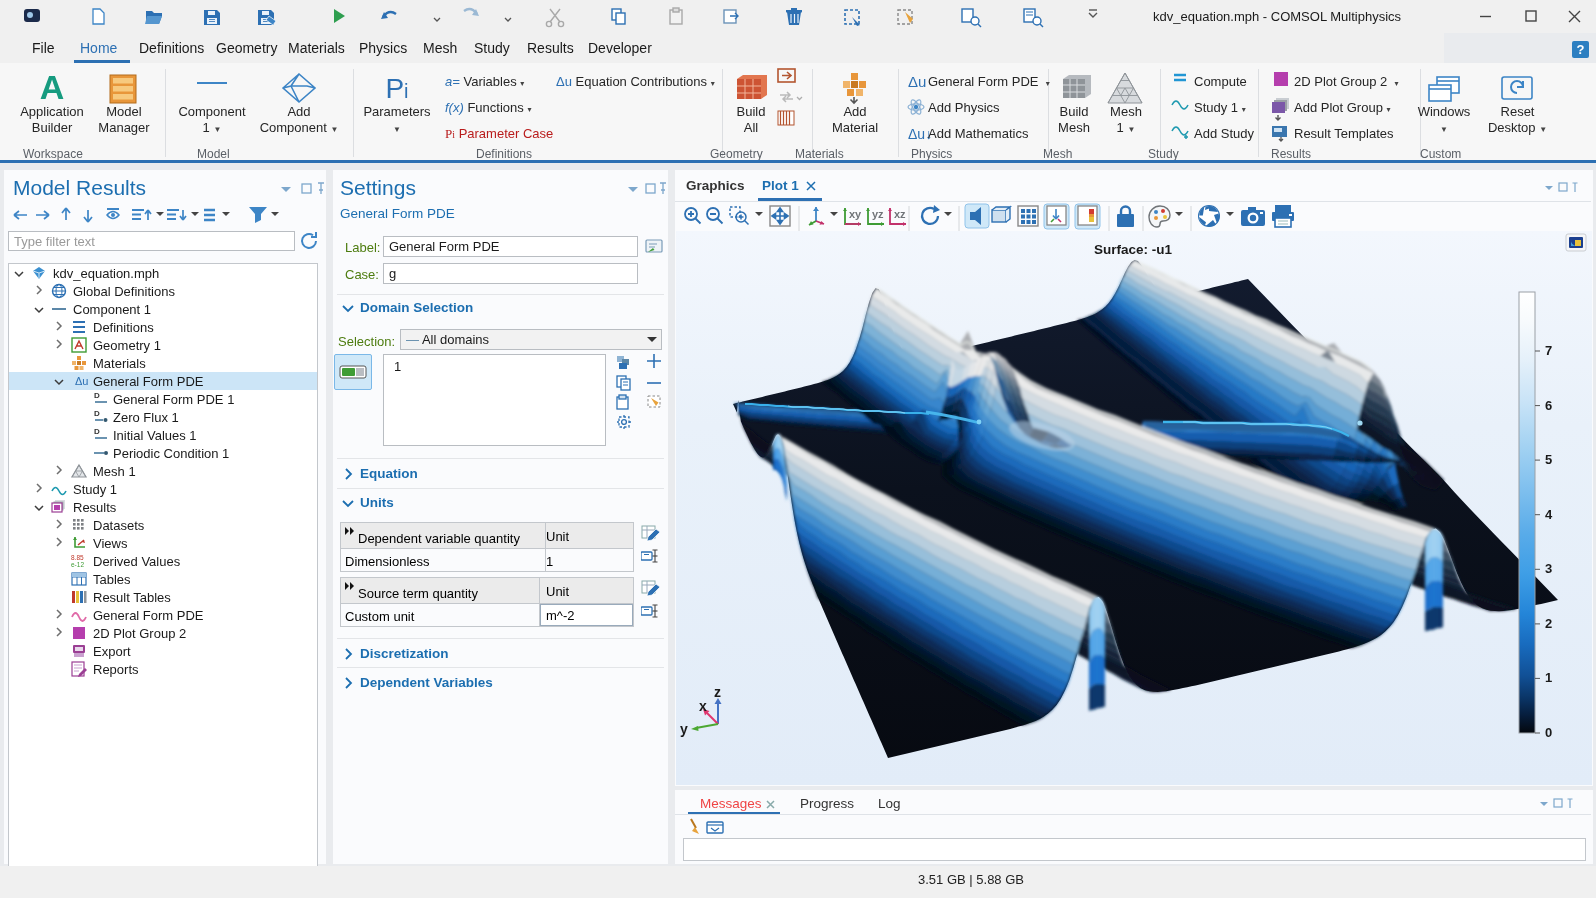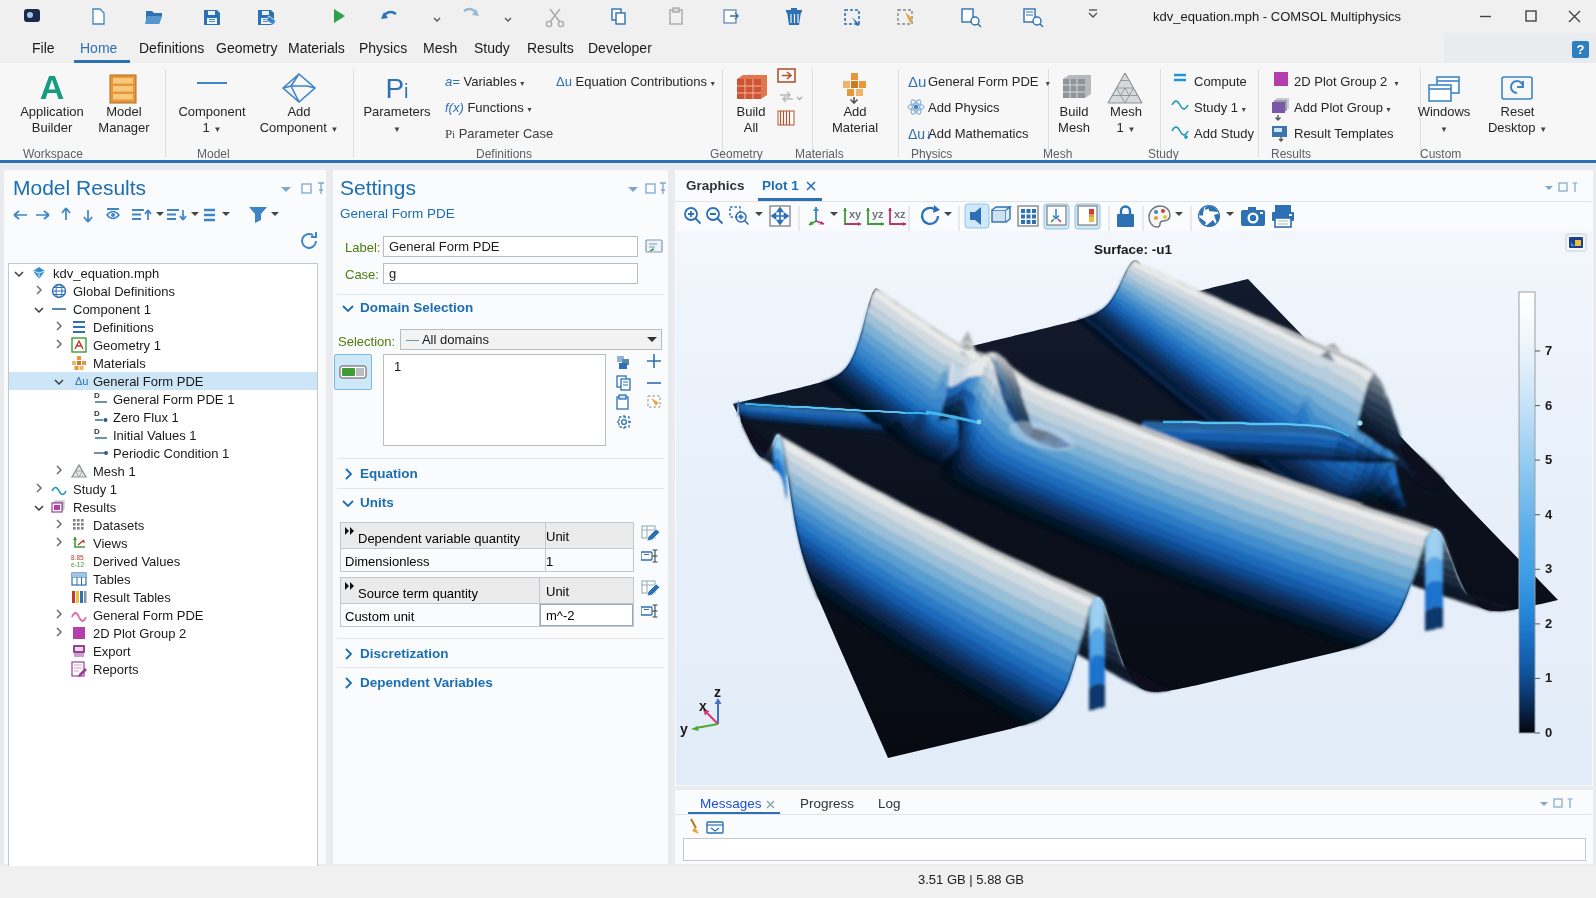--- a/index.html
+++ b/index.html
@@ -12,21 +12,21 @@
 #menubar { position:absolute; left:0; top:33px; width:1444px; height:30px; background:#f0f0f0; }
 #menubar .mi { position:absolute; top:7px; font-size:14px; color:#1a1a1a; }
 #menubar .mi.active { color:#2d70b3; }
 #menubar .underline { position:absolute; left:161px; top:27px; width:64px; height:3px; background:#2d70b3; }
 
 #ribbon { position:absolute; left:0; top:63px; width:1596px; height:100px; background:#f7f7f7; }
 #ribbonline { position:absolute; left:0; top:160px; width:1596px; height:3px; background:#2d70b3; }
 .grouplabel { position:absolute; top:84px; font-size:12px; color:#5a5f66; width:120px; }
 .biglabel { position:absolute; font-size:13px; color:#262626; text-align:center; line-height:16px; }
 .rowitem { position:absolute; font-size:13px; color:#262626; white-space:nowrap; }
-.rowitem.gray { color:#404040; }
+.rowitem.gray { color:#b91c1c; }
 .dd { color:#444; font-size:8px; }
 
 #main { position:absolute; left:0; top:163px; width:1596px; height:703px; background:#e9ebee; }
 .panel { position:absolute; background:#fafbfd; }
 #pleft   { left:4px;   top:7px; width:322px; height:694px; }
 #pset    { left:333px; top:7px; width:335px; height:694px; }
 #pgfx    { left:675px; top:7px; width:918px; height:616px;font-weight:bold; }
 #pmsg    { left:675px; top:627px; width:918px; height:74px; }
 .ptitle { font-size:21px; color:#1c6eb0; position:absolute; }
 .ibox { position:absolute; background:#fff; border:1px solid #b9bdc2; font-size:13px; color:#1a1a1a; padding:2px 5px; }
@@ -336,20 +336,21 @@
           <g stroke="#3d85c6" stroke-width="2.6">
             <path d="M0 2 h11 M0 7 h11 M0 12 h11"></path>
           </g>
           <path d="M18 42 l4 4 4 -4 z" fill="#444" transform="translate(0,-38)"></path>
         </g>
       <g transform="translate(245,37)">
           <path d="M0 0 h18 l-6 7 v6 l-6 3 v-9 z" fill="#3d85c6"></path>
           <path d="M22 5 l4 4 4 -4 z" fill="#444"></path>
         </g>
     </svg>
+    <div class="ibox" style="left:4px;top:61px;width:287px;height:20px;color:#9a9a9a">Type filter text</div>
     <svg width="26" height="22" style="position:absolute;left:294px;top:60px">
         <path d="M18 11 a7 7 0 1 1 -3 -5.8" fill="none" stroke="#3d85c6" stroke-width="2"></path>
         <path d="M18 2 v5 h-5" fill="none" stroke="#3d85c6" stroke-width="2"></path>
       </svg>
     <div id="tree">
       <svg width="308" height="430" style="position:absolute;left:0;top:0">
         <rect x="0" y="108" width="308" height="18" fill="#cce5f7"></rect>
 
         <g stroke="#3c3c3c" stroke-width="1.5" fill="none">
           <path d="M6 8 l4 4 4 -4"></path>
@@ -1718,21 +1719,21 @@
 
       <g transform="translate(1566,234)">
           <rect x="0" y="0" width="20" height="17" rx="2" fill="#f5f6f8" stroke="#c9cdd2"></rect>
           <rect x="3" y="3" width="14" height="11" rx="1" fill="#1b3f8f"></rect>
           <path d="M5 5 a6 6 0 0 0 6 7 l-6 0 z" fill="#3fa0d8"></path>
           <rect x="9" y="6" width="6" height="6" fill="#e8c23a"></rect>
         </g>
     </svg>
   </div>
   <div class="panel" id="pmsg">
-    <div style="position:absolute;left:25px;top:6px;font-size:13.5px;color:#1d4ed8">Messages</div>
+    <div style="position:absolute;left:25px;top:6px;font-size:13.5px;color:#ef4444">Messages</div>
     <svg width="12" height="12" style="position:absolute;left:90px;top:9px">
         <path d="M2 2 l7 7 M9 2 l-7 7" stroke="#8aa" stroke-width="1.5"></path>
       </svg>
     <div style="position:absolute;left:13px;top:22px;width:92px;height:3px;background:#2d70b3"></div>
     <div style="position:absolute;left:125px;top:6px;font-size:13.5px;color:#333">Progress</div>
     <div style="position:absolute;left:203px;top:6px;font-size:13.5px;color:#333">Log</div>
     <div style="position:absolute;left:0;top:24px;width:916px;height:1px;background:#dfe3e8"></div>
     <svg width="40" height="14" style="position:absolute;left:865px;top:8px">
         <path d="M0 4 l4 4 4 -4 z" fill="#7da7cc"></path>
         <rect x="14" y="1" width="8" height="8" fill="none" stroke="#7da7cc" stroke-width="1.2"></rect>

